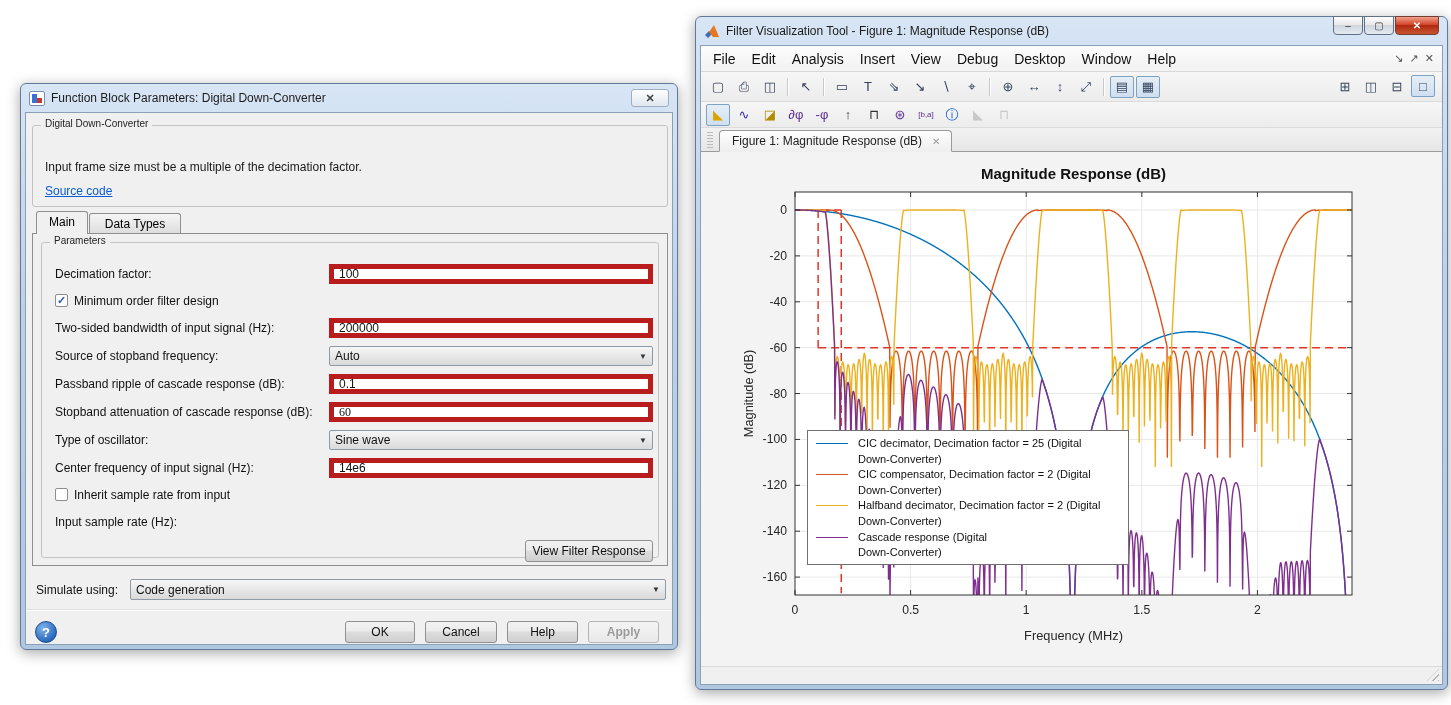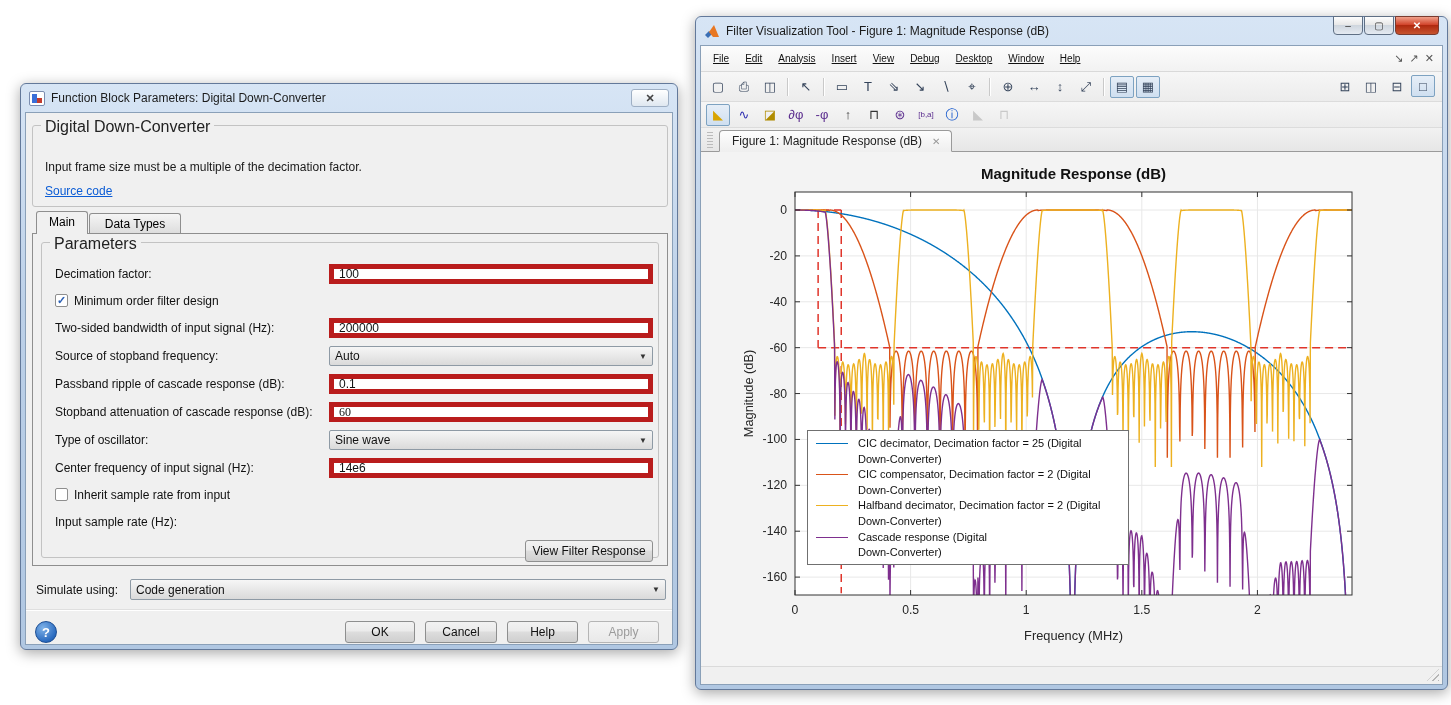--- a/index.html
+++ b/index.html
@@ -19,21 +19,21 @@
 
   
   #dialog { left:20px; top:83px; width:658px; height:567px; }
   #dialog .client { overflow:hidden; }
   .dlg-close { margin-left:auto; width:38px; height:18px; border:1px solid #9eafc4;
                border-radius:3px; background:linear-gradient(#ffffff,#dfe7f0);
                color:#444; font-size:11px; font-weight:bold; display:flex;
                align-items:center; justify-content:center; }
   .groupbox { position:absolute; border:1px solid #c3c3c3; border-radius:3px; }
   .groupbox > .gb-label { position:absolute; top:-8px; left:8px; background:#f0f0f0;
-               padding:0 4px; font-size:16px; color:#222; }
+               padding:0 4px; font-size:10px; color:#222; }
   #gb-desc { left:6px; top:12px; width:636px; height:82px; }
   .desc-line { position:absolute; left:12px; font-size:12px; color:#1a1a1a; }
   #src-link { position:absolute; left:12px; font-size:12px; color:#0b5cd5;
               text-decoration:underline; }
   
   .dtab { position:absolute; font-size:12px; text-align:center; line-height:21px;
           border:1px solid #8e8e8e; border-bottom:none; border-radius:3px 3px 0 0; }
   .dtab.selected { background:#f0f0f0; z-index:3; }
   .dtab.plain { background:linear-gradient(#f5f5f5,#dcdcdc); z-index:1; }
   #tab-panel { position:absolute; left:6px; top:120px; width:636px; height:333px;
@@ -69,21 +69,21 @@
   .winbtns { margin-left:auto; display:flex; gap:1px; align-self:flex-start; margin-top:-1px; }
   .wbtn { width:30px; height:19px; border:1px solid #5f6f84; border-radius:0 0 4px 4px;
           background:linear-gradient(#fdfdfd,#e8e8e8 45%,#cfd6de 50%,#e4eaf2);
           font-size:10px; color:#333; display:flex; align-items:center; justify-content:center; }
   .wbtn.close { width:44px; color:#fff; font-weight:bold; border-color:#7a3b2f;
           background:linear-gradient(#f0a08a,#d2452c 45%,#b02a10 50%,#c7542f); }
   #fv-client { display:flex; flex-direction:column; }
   #menubar { height:26px; background:linear-gradient(#fcfcfc,#f2f2f2);
              border-bottom:1px solid #d9d9d9; display:flex; align-items:center;
              padding:0 4px; }
-  .menu-item { padding:0 8px; font-size:10px; color:#111; line-height:24px;text-decoration:underline; }
+  .menu-item { padding:0 8px; font-size:14px; color:#111; line-height:24px; }
   #menu-corner { margin-left:auto; display:flex; align-items:center; gap:6px;
                  font-size:11px; color:#555; padding-right:4px; }
   .toolbar { display:flex; align-items:center; padding:0 4px;
              background:linear-gradient(#f6f6f6,#ececec); border-bottom:1px solid #dcdcdc; }
   #toolbar1 { height:30px; position:relative; }
   #toolbar2 { height:26px; }
   .tbtn { display:inline-flex; width:24px; height:22px; align-items:center;
           justify-content:center; font-size:13px; color:#34435a; margin:0 1px;
           border:1px solid transparent; border-radius:2px; }
   .tbtn.pressed { border:1px solid #7da2c1;
@@ -191,21 +191,21 @@
     <span class="combo" style="left:104px;top:466px;width:536px;height:21px;">
       <span>Code generation</span>
       <span class="arr">▼</span>
     </span>
 
     <div id="bottom-sep"></div>
     <span id="help-circle">?</span>
     <span class="w7btn" style="left:319px;top:508px;width:70px;">OK</span>
     <span class="w7btn" style="left:399px;top:508px;width:72px;">Cancel</span>
     <span class="w7btn" style="left:481px;top:508px;width:71px;">Help</span>
-    <span class="w7btn disabled" style="left:562px;top:508px;width:71px;">Apply</span>
+    <span class="w7btn disabled" style="left:562px;top:508px;width:71px;font-weight:bold;">Apply</span>
   </div>
 </div>
 
 <div class="win" id="fvtool">
   <div class="titlebar">
     <svg class="micon" width="16" height="15" viewBox="0 0 16 15">
       <polygon points="1,11 5,7 8,10 4,14" fill="#3b6fb5"></polygon>
       <polygon points="5,8 10,1 15,13 9,13" fill="#e87722"></polygon>
     </svg>
     <span class="title-text">Filter Visualization Tool - Figure 1: Magnitude Response (dB)</span>

